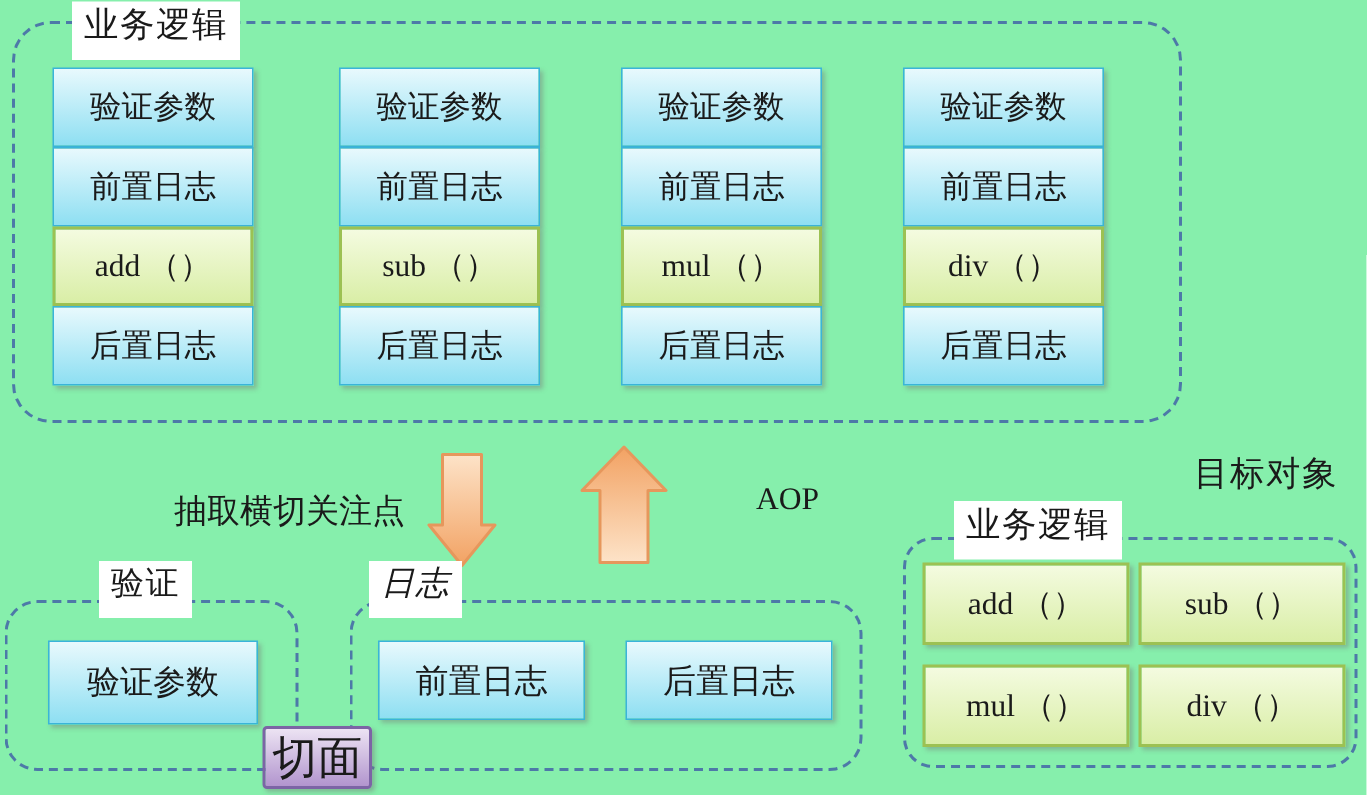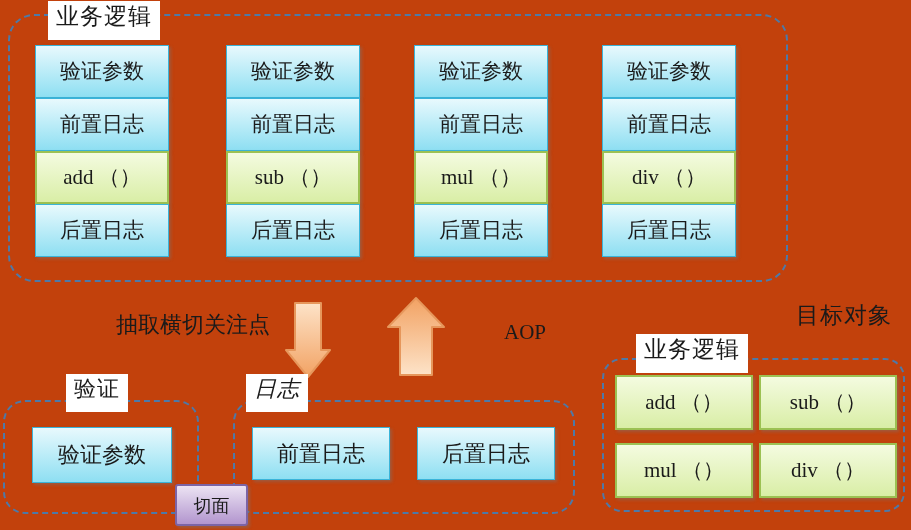--- a/index.html
+++ b/index.html
@@ -1,17 +1,17 @@
 <!DOCTYPE html>
 <html style="--dash-border: #4d79a8; --blue-top: #e8f9fd; --blue-bottom: #8edff2; --blue-border: #3ab4d9; --green-top: #f4fbe0; --green-bottom: #d9eea6; --green-border: #9cc153; --purple-top: #ece3f3; --purple-bottom: #b295ce; --purple-border: #7c64a5; --arrow-light: #fde3c8; --arrow-dark: #f2a263; --arrow-border: #e6975c;"><head>
 <meta charset="utf-8">
 <style>
   html,body{margin:0;padding:0;background:#fff;}
   .stage{
-    position:relative;width:911px;height:530px;background:#c2410c;overflow:hidden;
+    position:relative;width:911px;height:530px;background:#86efac;overflow:hidden;
     font-family:"Liberation Serif","DejaVu Serif",serif;color:#1a1a1a;
   }
   .dashed-box{
     position:absolute;border:2px dashed var(--dash-border,#4d79a8);
     border-radius:26px;background:transparent;box-sizing:border-box;
   }
   .group-label{
     position:absolute;font-size:23px;background:#ffffff;padding:0 8px 8px 8px;
     white-space:nowrap;z-index:3;letter-spacing:1px;
   }
@@ -36,21 +36,21 @@
   .green-box{
     position:absolute;box-sizing:border-box;text-align:center;font-size:21px;
     border:2px solid var(--green-border,#9cc153);
     background:linear-gradient(180deg,var(--green-top,#f4fbe0) 0%,var(--green-bottom,#d9eea6) 100%);
     box-shadow:2px 2px 3px rgba(120,120,120,0.45);
   }
   .aspect-box{
     position:absolute;left:175px;top:484px;width:73px;height:42px;box-sizing:border-box;
     border:2px solid var(--purple-border,#7c64a5);border-radius:3px;
     background:linear-gradient(180deg,var(--purple-top,#ece3f3) 0%,var(--purple-bottom,#b295ce) 100%);
-    text-align:center;font-size:18px;line-height:40px;z-index:6;
+    text-align:center;font-size:30px;line-height:40px;z-index:6;
     box-shadow:2px 2px 3px rgba(120,120,120,0.45);
   }
   .flow-text{position:absolute;font-size:22px;white-space:nowrap;z-index:2;}
   svg{position:absolute;overflow:visible;z-index:2;}
 </style>
 </head>
 <body>
 
 <div class="stage">
 
@@ -75,21 +75,21 @@
     <div class="cell green">mul （）</div>
     <div class="cell">后置日志</div>
   </div>
   <div class="col" style="left:602px;">
     <div class="cell">验证参数</div>
     <div class="cell">前置日志</div>
     <div class="cell green">div （）</div>
     <div class="cell">后置日志</div>
   </div>
 
-  <div class="flow-text" style="left:116px;top:310px;">抽取横切关注点</div>
+  <div class="flow-text" style="left:116px;top:326px;">抽取横切关注点</div>
 
   <svg style="left:285px;top:302px;" width="46" height="76" viewBox="0 0 46 76">
     <defs>
       <linearGradient id="gDown" x1="0" y1="0" x2="0" y2="1">
         <stop offset="0" style="stop-color:var(--arrow-light,#fde3c8)"></stop>
         <stop offset="1" style="stop-color:var(--arrow-dark,#f2a263)"></stop>
       </linearGradient>
     </defs>
     <polygon points="10,1 36,1 36,48 45,48 23,75 1,48 10,48" fill="url(#gDown)" stroke="var(--arrow-border,#e6975c)" stroke-width="2" stroke-linejoin="round"></polygon>
   </svg>

